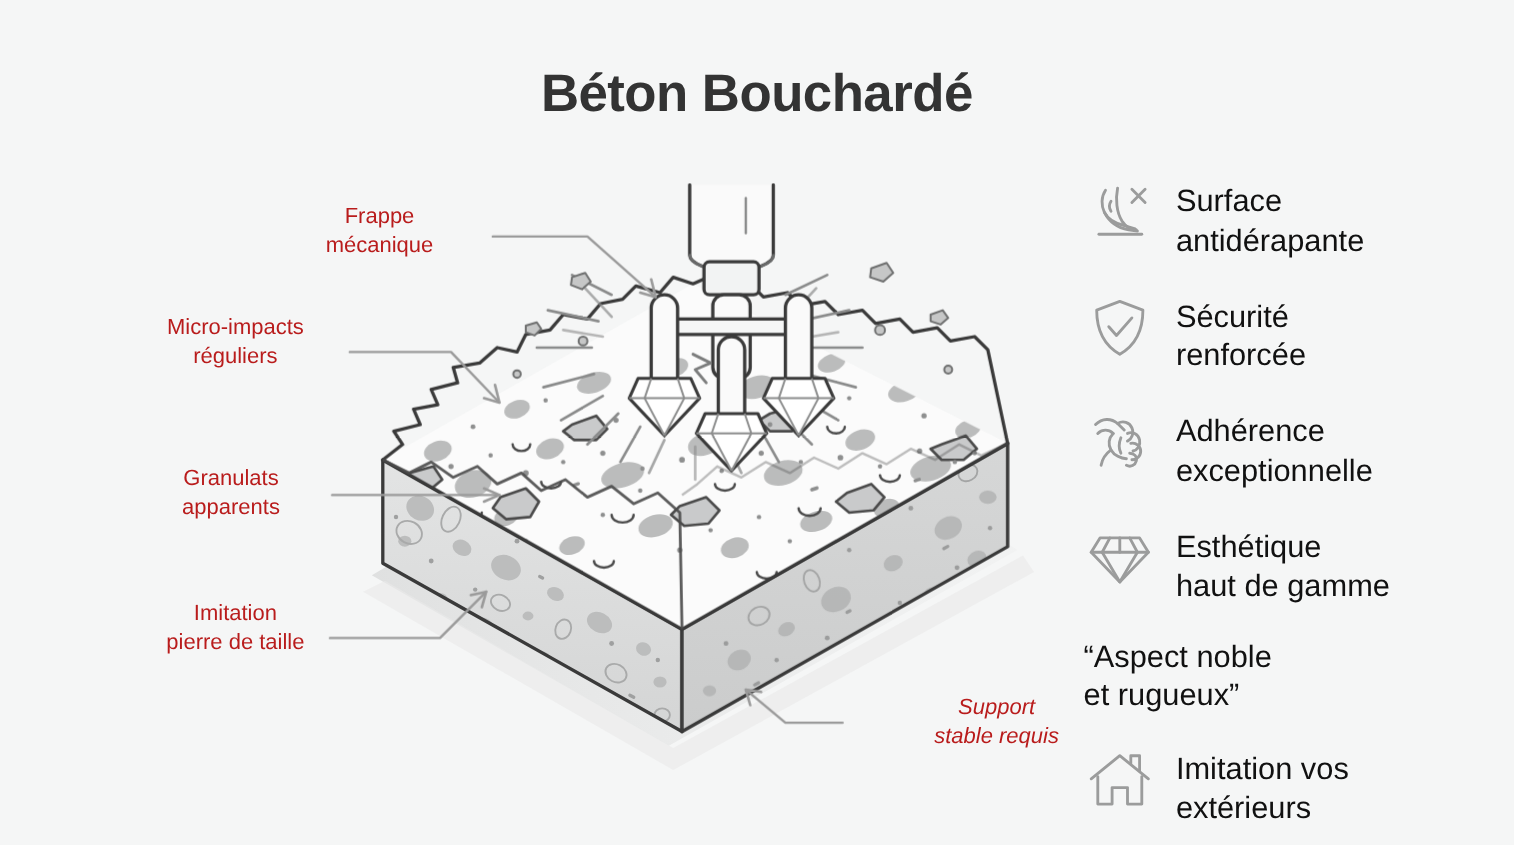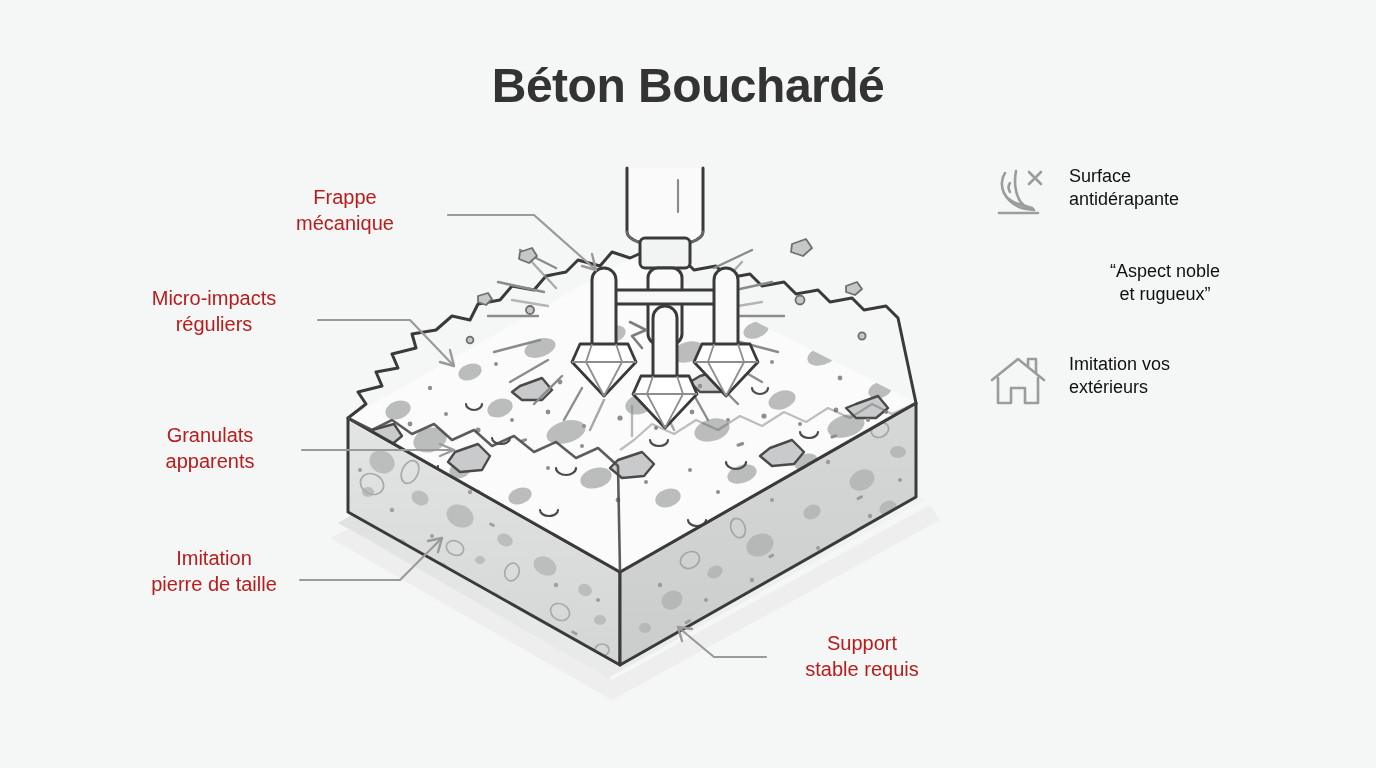--- a/index.html
+++ b/index.html
@@ -30,21 +30,21 @@
     position:absolute;
     font-size:20px;
     line-height:1.32;
     color:#b91c1c;
     white-space:pre-line;
   }
   .ca-frappe   { left:247px; top:184px; width:196px; text-align:center; }
   .ca-micro    { left:112px; top:285px; width:204px; text-align:center; }
   .ca-gran     { left:120px; top:422px; width:180px; text-align:center; }
   .ca-imit     { left:108px; top:545px; width:212px; text-align:center; }
-  .ca-support  { left:772px; top:630px; width:180px; text-align:center; }
+  .ca-support  { left:816px; top:630px; width:180px; text-align:center;font-style:italic; }
 
   
   .features {
     position:absolute;
     left:985px; top:160px;
     width:360px;
   }
   .feat {
     display:flex;
     align-items:flex-start;
@@ -52,33 +52,33 @@
     margin-bottom:28px;
     min-height:72px;
   }
   .feat .ficon {
     width:66px; height:66px;
     flex:0 0 66px;
     display:flex; align-items:center; justify-content:center;
   }
   .feat .ficon svg { display:block; }
   .feat .flabel {
-    font-size:18px;
+    font-size:28px;
     line-height:1.28;
     color:#111111;
     white-space:pre-line;
     padding-top:5px;
   }
   .feat.quote {
     justify-content:center;
     margin-bottom:26px;
     min-height:62px;
   }
   .feat.quote .flabel {
-    text-align:center;
+    text-align:left;
     width:100%;
     padding-top:0;
   }
 </style>
 </head>
 <body>
 
 <div id="stage">
 
   <div class="title">Béton Bouchardé</div>
@@ -436,22 +436,62 @@
           <path d="M16,30 C20,38 28,44 38,46 L46,47"></path>
           <path d="M11,50 L50,50"></path>
           <path d="M22,20 C20,23 20,26 22,29"></path>
           <path d="M41,9 L53,21 M53,9 L41,21"></path>
         </svg>
       </span>
       <span class="flabel">Surface
 antidérapante</span>
     </div>
 
-
-
+    <div class="feat">
+      <span class="ficon">
+        <svg width="58" height="58" viewBox="0 0 58 58" fill="none" stroke="#9b9c9c" stroke-width="2.6" stroke-linecap="round" stroke-linejoin="round">
+          <path d="M29,5 L50,13 C50,32 43,45 29,53 C15,45 8,32 8,13 Z"></path>
+          <path d="M19,28 L26,36 L40,20"></path>
+        </svg>
+      </span>
+      <span class="flabel">Sécurité
+renforcée</span>
+    </div>
+
+    <div class="feat">
+      <span class="ficon">
+        <svg width="60" height="60" viewBox="0 0 60 60" fill="none" stroke="#9b9c9c" stroke-width="2.6" stroke-linecap="round" stroke-linejoin="round">
+          <path d="M8,14 C14,8 22,8 28,13 L34,19"></path>
+          <path d="M10,22 C14,18 20,18 24,22"></path>
+          <path d="M28,13 C33,10 39,12 41,17 C43,22 41,27 37,29"></path>
+          <path d="M37,22 C42,20 47,23 48,28 C49,33 46,37 42,38"></path>
+          <path d="M40,31 C45,30 49,34 49,38 C49,43 45,46 41,46"></path>
+          <path d="M39,40 C43,40 46,43 45,47 C44,51 40,53 36,51"></path>
+          <path d="M24,22 C20,26 19,32 22,37 C25,42 31,45 36,45"></path>
+          <path d="M22,37 C18,40 14,45 13,51"></path>
+          <path d="M31,26 C29,31 29,36 31,40"></path>
+        </svg>
+      </span>
+      <span class="flabel">Adhérence
+exceptionnelle</span>
+    </div>
+
+    <div class="feat">
+      <span class="ficon">
+        <svg width="60" height="52" viewBox="0 0 60 52" fill="none" stroke="#9b9c9c" stroke-width="2.6" stroke-linecap="round" stroke-linejoin="round">
+          <path d="M12,8 L48,8 L56,21 L30,48 L4,21 Z"></path>
+          <path d="M4,21 L56,21"></path>
+          <path d="M21,8 L14,21 M39,8 L46,21"></path>
+          <path d="M14,21 L30,48 M46,21 L30,48"></path>
+          <path d="M30,8 L30,21"></path>
+        </svg>
+      </span>
+      <span class="flabel">Esthétique
+haut de gamme</span>
+    </div>
 
     <div class="feat quote">
       <span class="flabel">“Aspect noble
 et rugueux”</span>
     </div>
 
     <div class="feat">
       <span class="ficon">
         <svg width="60" height="54" viewBox="0 0 60 54" fill="none" stroke="#9b9c9c" stroke-width="2.6" stroke-linecap="round" stroke-linejoin="round">
           <path d="M4,26 L30,5 L56,26"></path>

